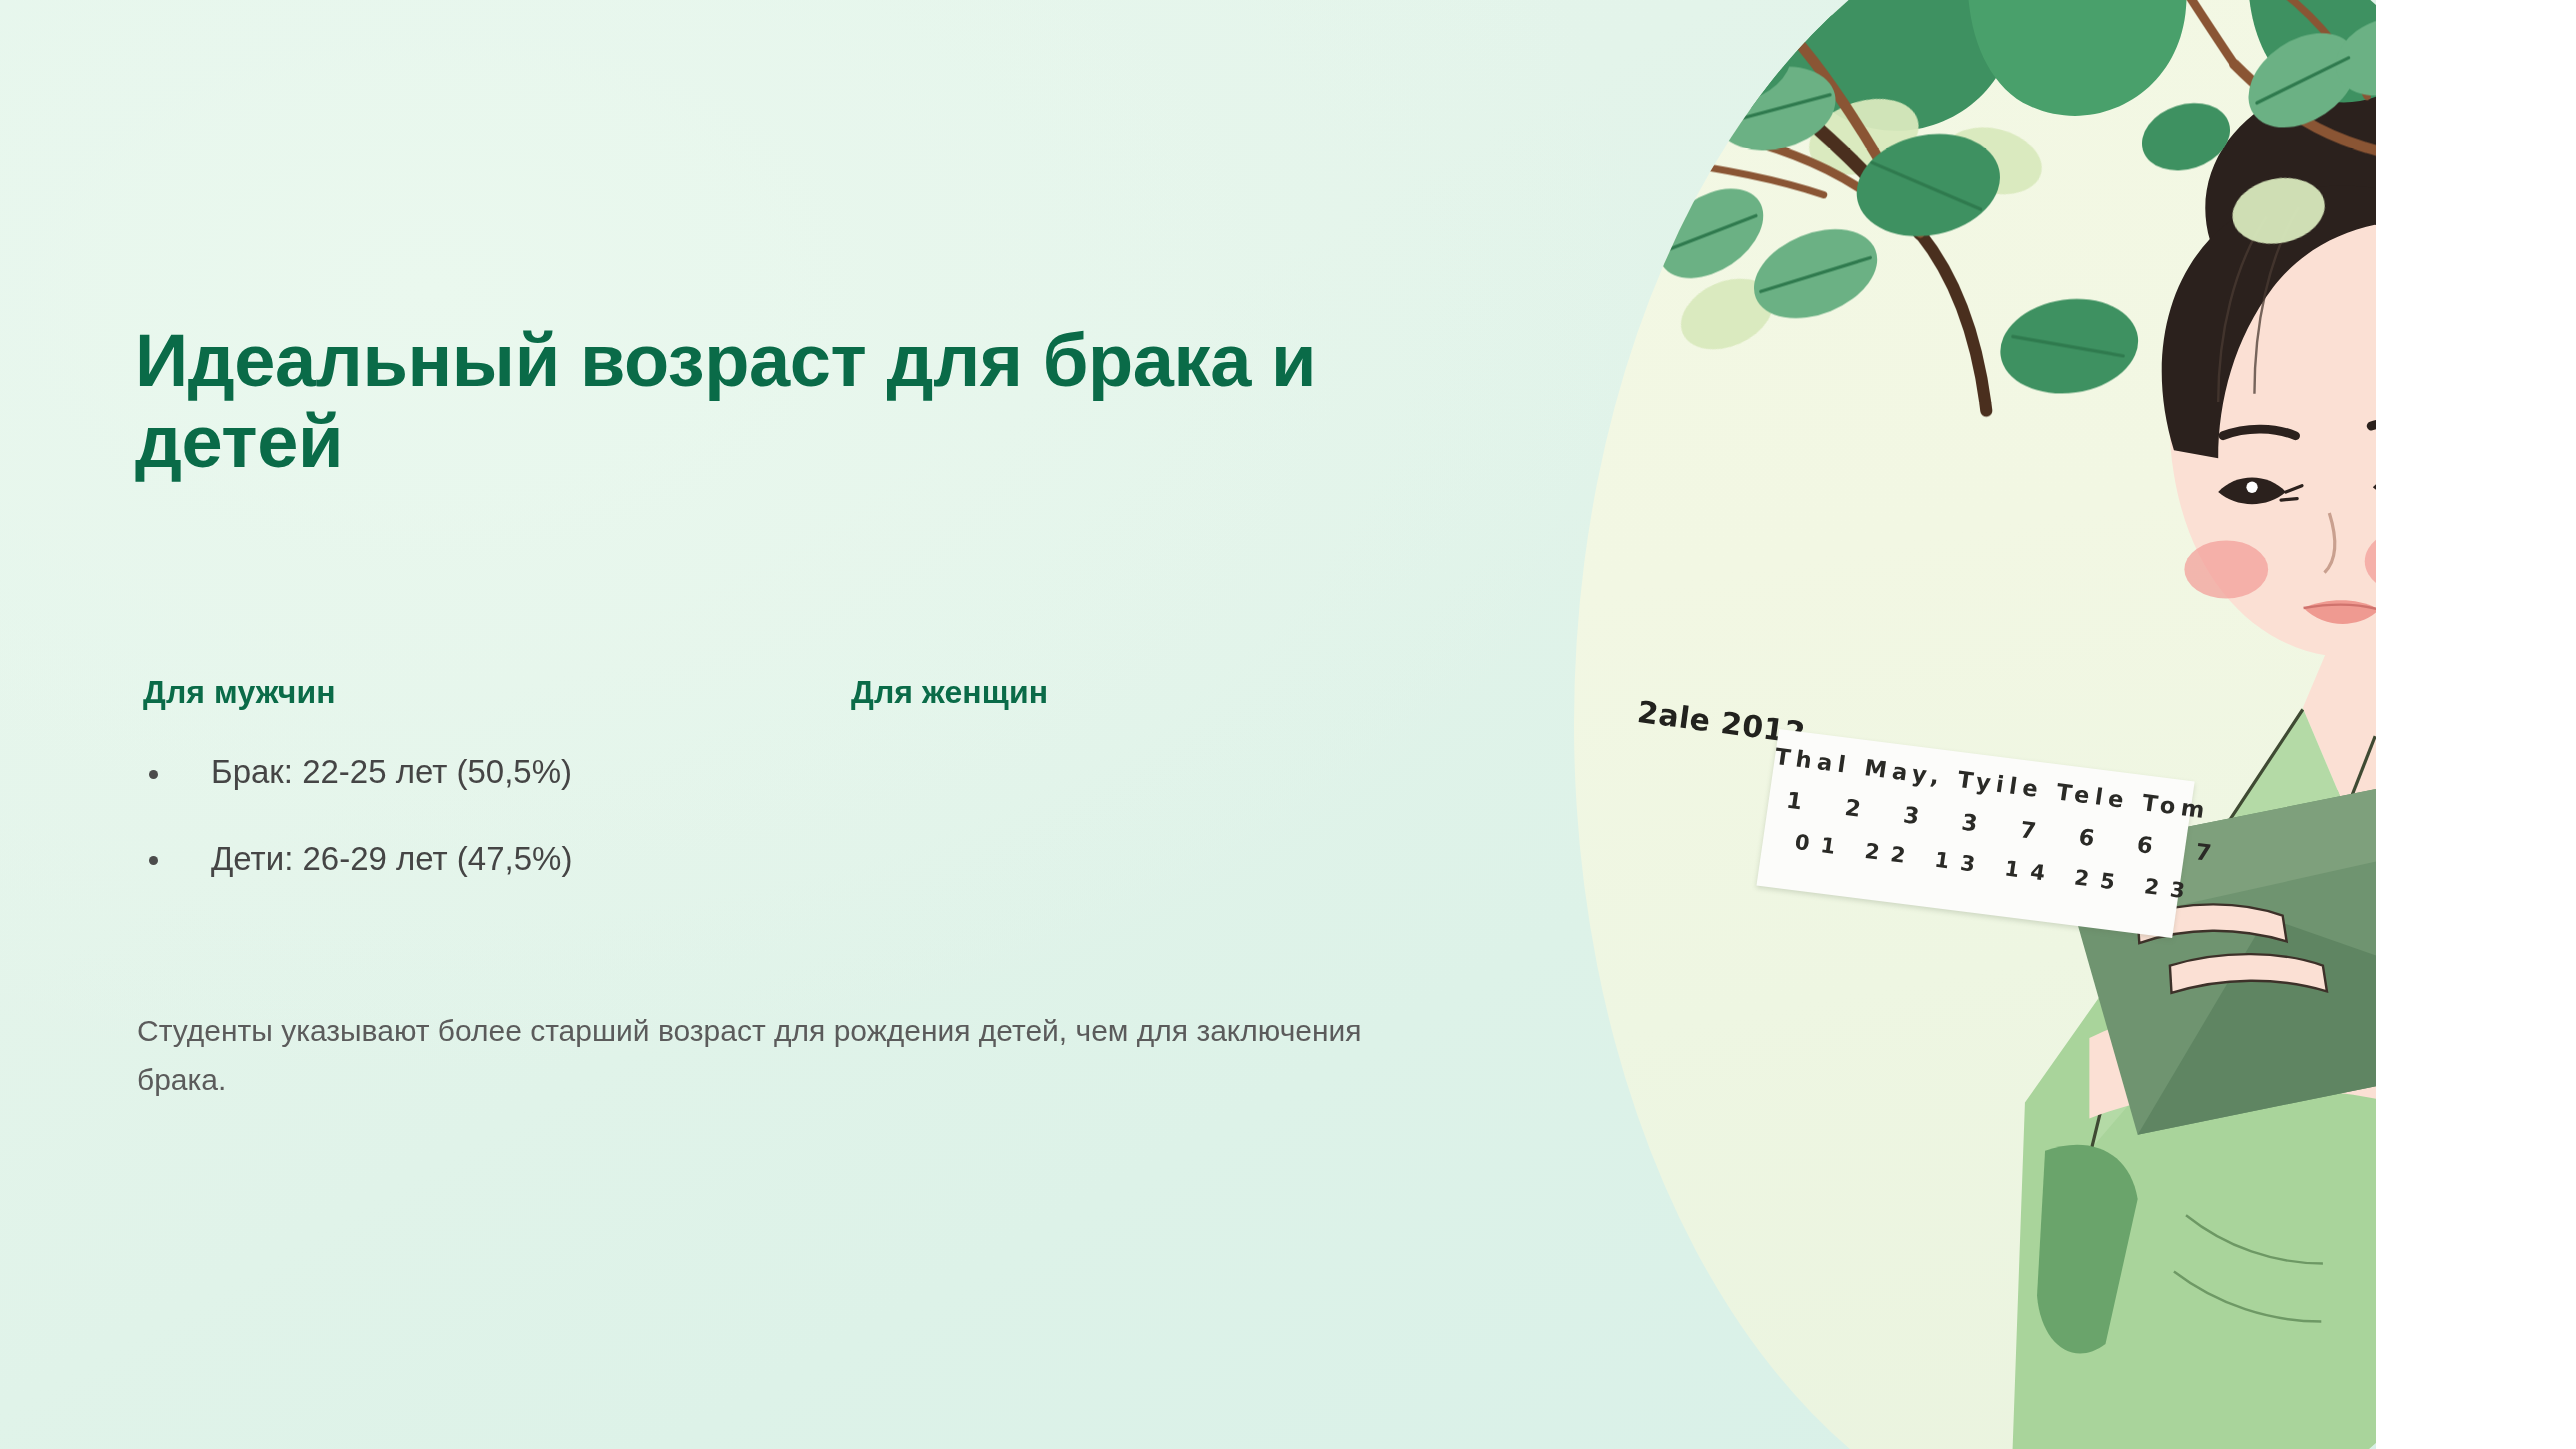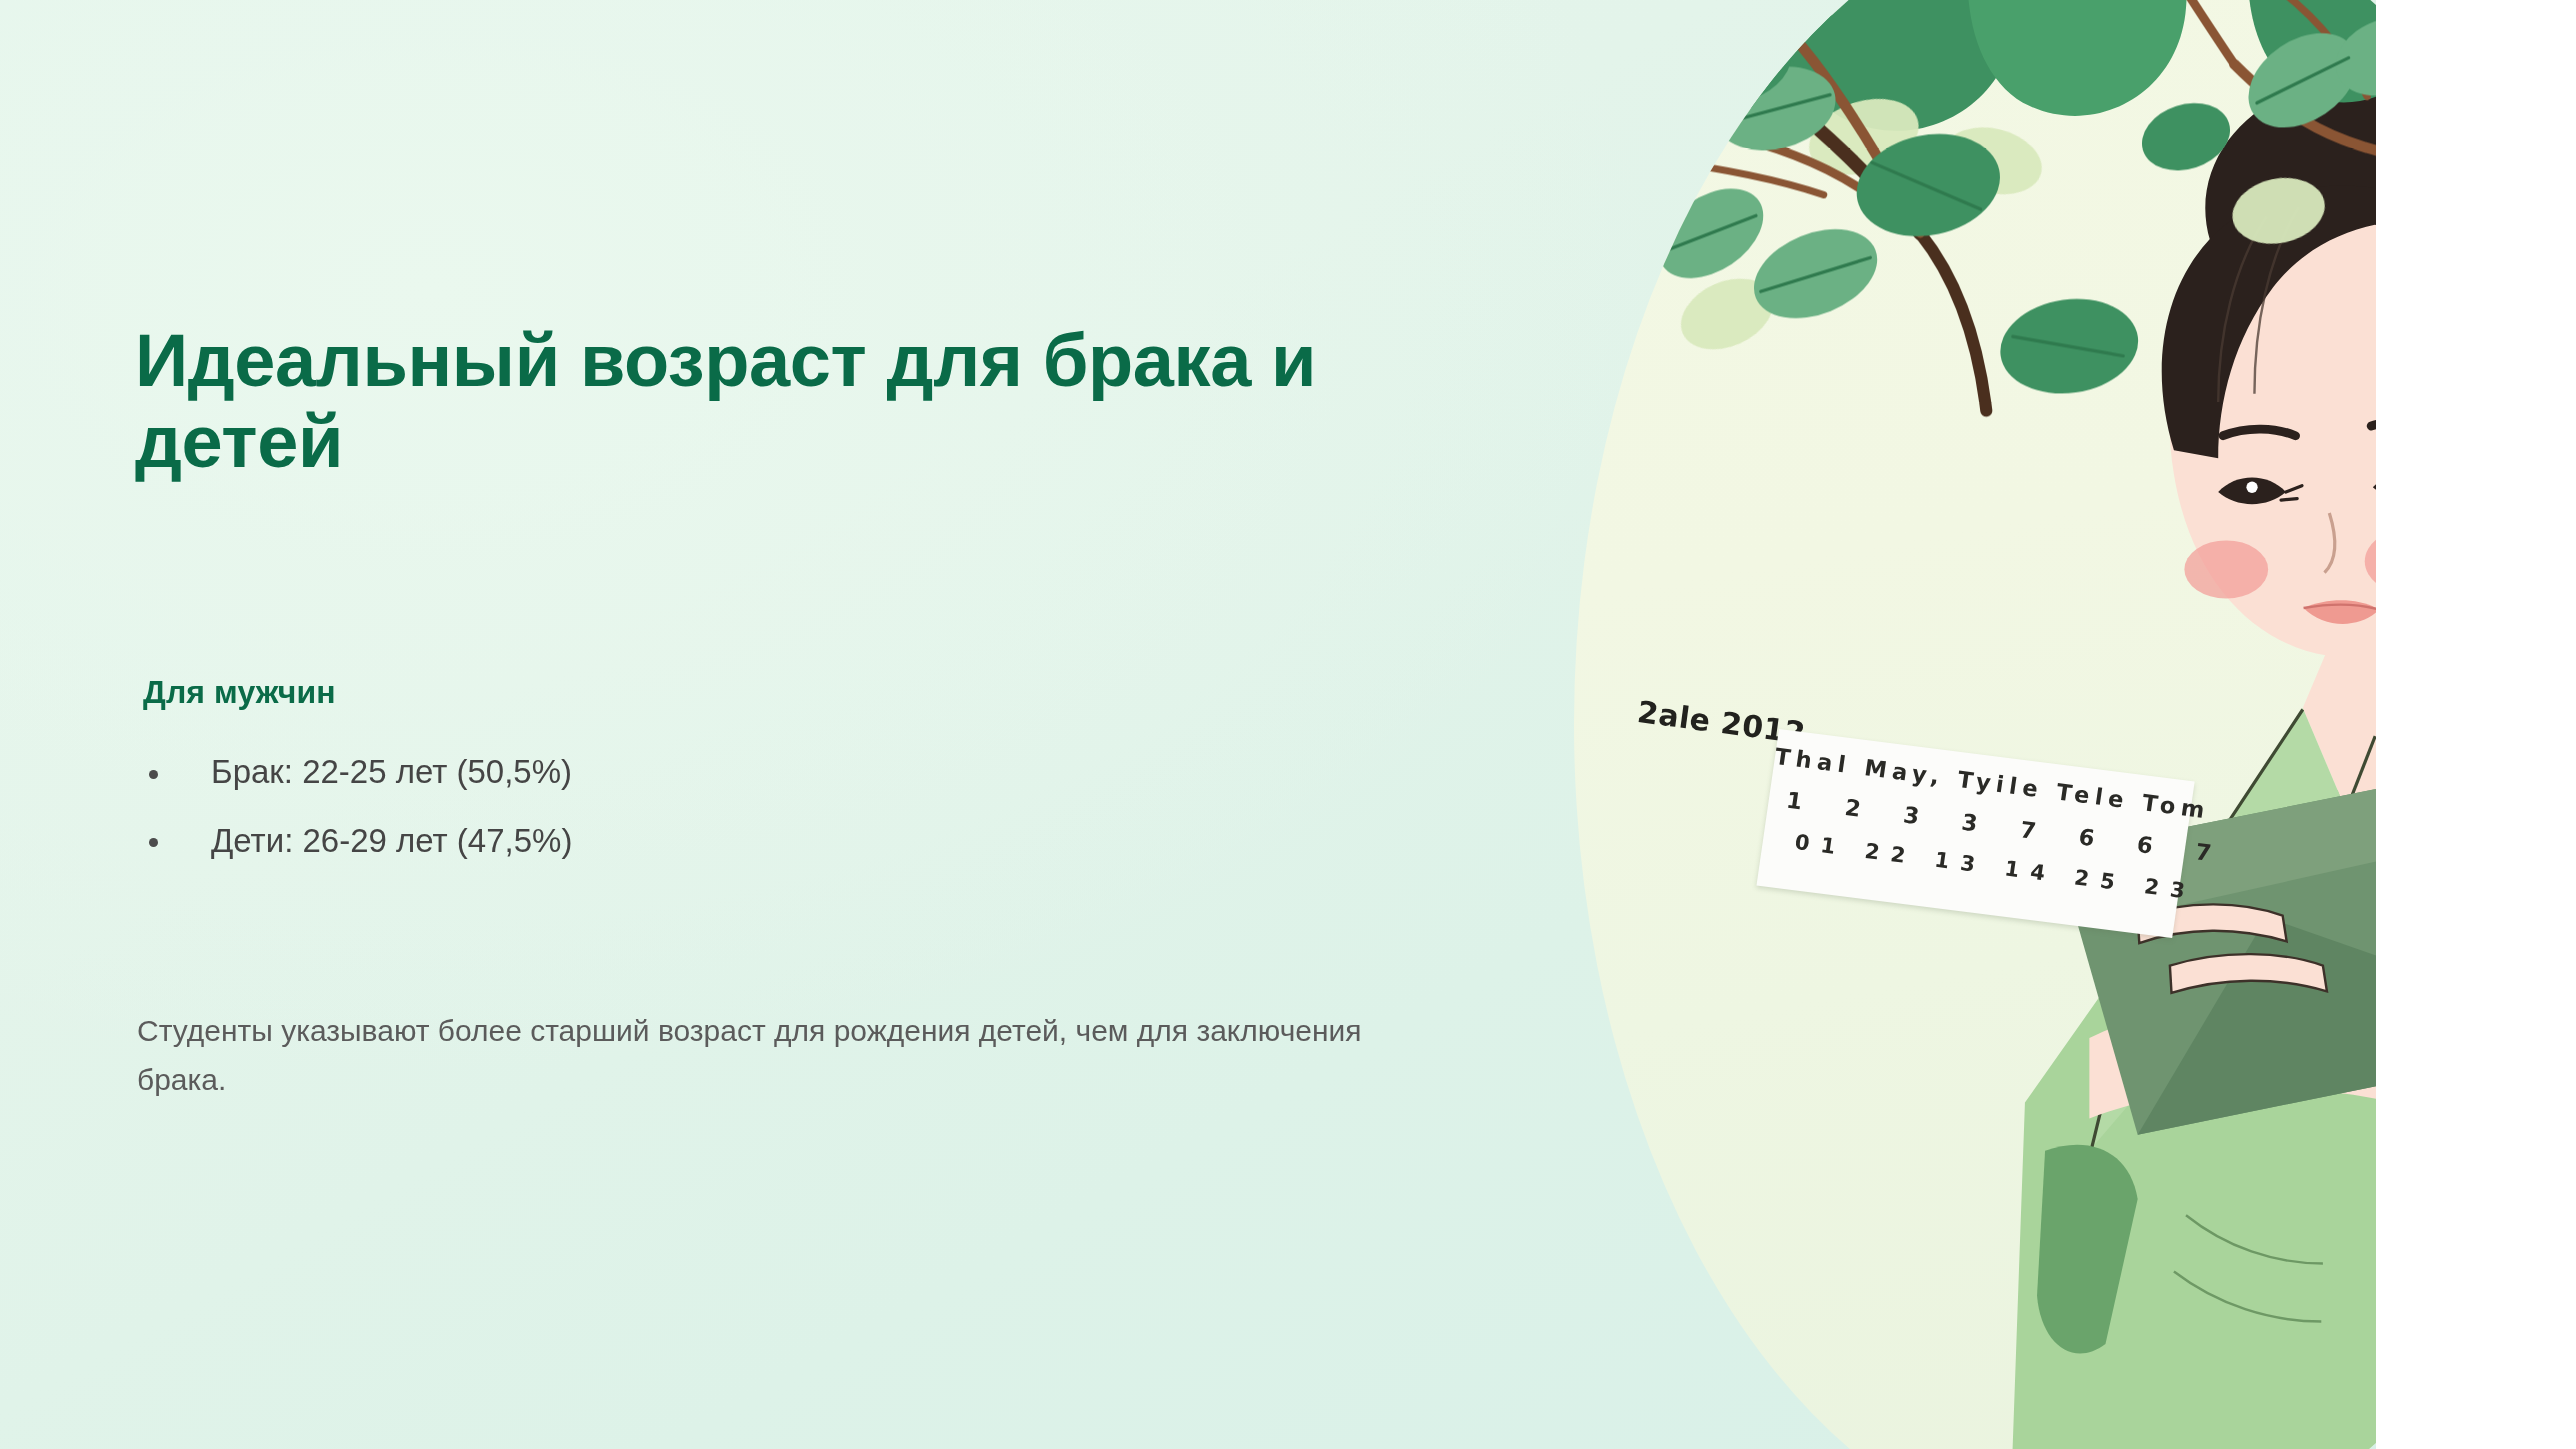--- a/index.html
+++ b/index.html
@@ -67,21 +67,21 @@
   }
 
   .bullets {
     list-style: none;
     margin: 0;
     padding: 0;
   }
   .bullet-item {
     position: relative;
     padding-left: 68px;
-    margin-bottom: 29px;
+    margin-bottom: 47px;
     color: #454545;
     font-size: 33px;
     font-weight: 300;
     line-height: 1.2;
     white-space: nowrap;
   }
   .bullet-item:last-child { margin-bottom: 0; }
   .bullet-dot {
     position: absolute;
     left: 6.4px;
@@ -189,20 +189,21 @@
             <span>Брак: 22-25 лет (50,5%)</span>
           </li>
           <li class="bullet-item">
             <span class="bullet-dot"></span>
             <span>Дети: 26-29 лет (47,5%)</span>
           </li>
         </ul>
       </div>
 
       <div class="col">
+        <h2 class="col-heading">Для женщин</h2>
         <ul class="bullets">
         </ul>
       </div>
 
     </div>
 
     <p class="footnote">Студенты указывают более старший возраст для рождения детей, чем для заключения брака.</p>
   </div>
 
   <div class="illustration">

